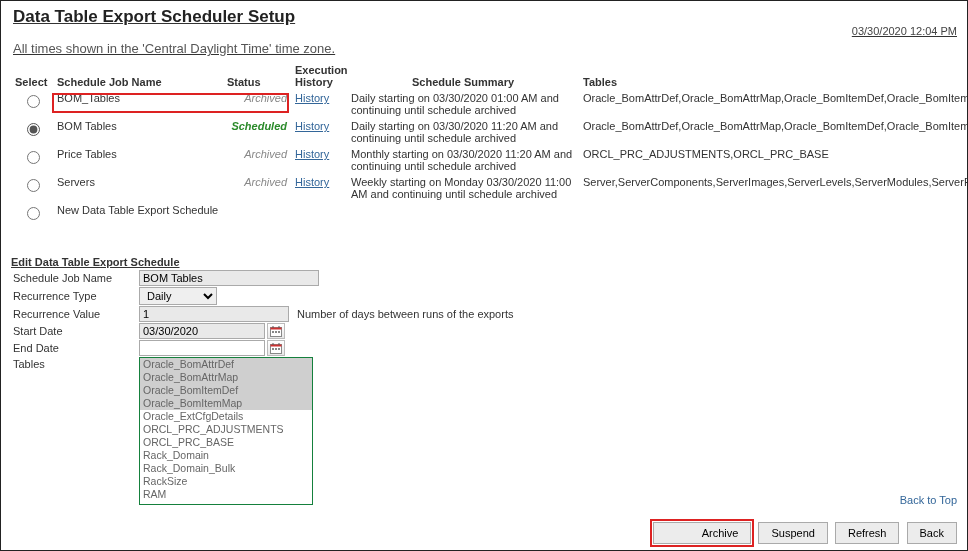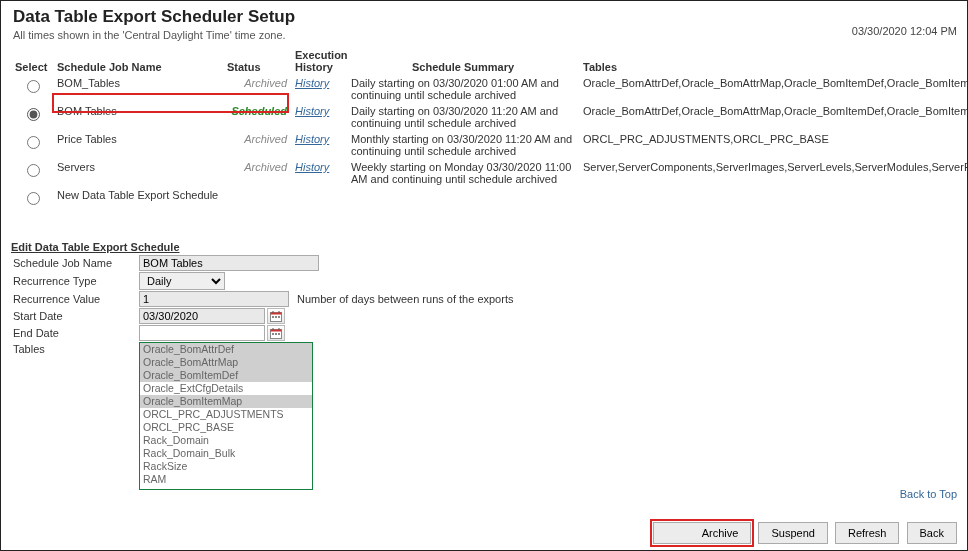--- a/index.html
+++ b/index.html
@@ -15,31 +15,32 @@
     height: 551px;
     border: 1px solid #222;
     padding: 6px 10px;
     position: relative;
     overflow: hidden;
   }
   .header-row {
     display: flex;
     justify-content: space-between;
     align-items: flex-start;
+    text-decoration: underline;
   }
   h1 {
     font-size: 17px;
     font-weight: bold;
     margin: 0 0 0 2px;
     color: #222;
   }
   .subhead {
-    font-size: 11px;
+    font-size: 13px;
     color: #555;
-    margin: 2px 0 6px 2px;
+    margin: 14px 0 6px 2px;
   }
   .timestamp {
     font-size: 11px;
     color: #444;
     padding-top: 18px;
   }
   table.schedule {
     width: 100%;
     border-collapse: collapse;
     table-layout: fixed;
@@ -59,21 +60,21 @@
     font-size: 11px;
   }
   .col-select { width: 42px; text-align: center; }
   .col-name { width: 170px; }
   .col-status { width: 68px; text-align: right; padding-right: 12px; }
   .col-hist { width: 56px; }
   .col-summary { width: 232px; }
   .col-tables { width: auto; word-break: break-word; }
   .status-archived { color: #888; font-style: italic; }
   .status-scheduled { color: #2a8a2a; font-style: italic; font-weight: bold; }
-  a.hist { color: #336699; text-decoration: underline; cursor: pointer; font-style: italic; }
+  a.hist { color: #336699; text-decoration: underline; cursor: pointer; }
   .radio { accent-color: #555; }
   .section-spacer { height: 30px; }
   .edit-title {
     font-weight: bold;
     font-size: 11px;
     margin: 2px 0 2px 0;
     border-bottom: 0;
     text-decoration: underline;
   }
   .form-row {
@@ -89,21 +90,21 @@
   .form-input {
     border: 1px solid #aaa;
     background: #e9e9e9;
     font-size: 11px;
     padding: 1px 3px;
     height: 16px;
   }
   .form-input.white { background: #fff; }
   select.form-input { height: 18px; background: #efefef; }
   .w-name { width: 180px; }
-  .w-select { width: 86px; }
+  .w-select { width: 78px; }
   .w-num { width: 150px; }
   .w-date { width: 126px; }
   .w-time { width: 150px; }
   .hint { font-size: 11px; color: #333; margin-left: 8px; }
   .cal-btn {
     width: 18px; height: 16px;
     border: 1px solid #bbb;
     background: linear-gradient(#fff,#e8e8e8);
     display: inline-flex;
     align-items: center;
@@ -136,21 +137,21 @@
     position: absolute;
     bottom: 6px;
     right: 10px;
     text-align: right;
   }
   .back-top {
     display: block;
     color: #336699;
     cursor: pointer;
     font-size: 11px;
-    margin-bottom: 22px;
+    margin-bottom: 16px;
     text-align: right;
   }
   .btn {
     border: 1px solid #aaa;
     background: #ececec;
     font-size: 11px;
     padding: 4px 12px;
     cursor: pointer;
     margin-left: 4px;
   }
@@ -297,22 +298,22 @@
         </svg>
     </span>
   </div>
 
   <div class="form-row" style="align-items:flex-start">
     <div class="form-label">Tables</div>
     <div class="tables-listbox" id="tables-listbox">
         <div class="opt sel">Oracle_BomAttrDef</div>
         <div class="opt sel">Oracle_BomAttrMap</div>
         <div class="opt sel">Oracle_BomItemDef</div>
+        <div class="opt sel">Oracle_BomItemMap</div>
         <div class="opt">Oracle_ExtCfgDetails</div>
-        <div class="opt sel">Oracle_BomItemMap</div>
         <div class="opt">ORCL_PRC_ADJUSTMENTS</div>
         <div class="opt">ORCL_PRC_BASE</div>
         <div class="opt">Rack_Domain</div>
         <div class="opt">Rack_Domain_Bulk</div>
         <div class="opt">RackSize</div>
         <div class="opt">RAM</div>
       </div>
   </div>
 
   <div class="bottom-bar">

